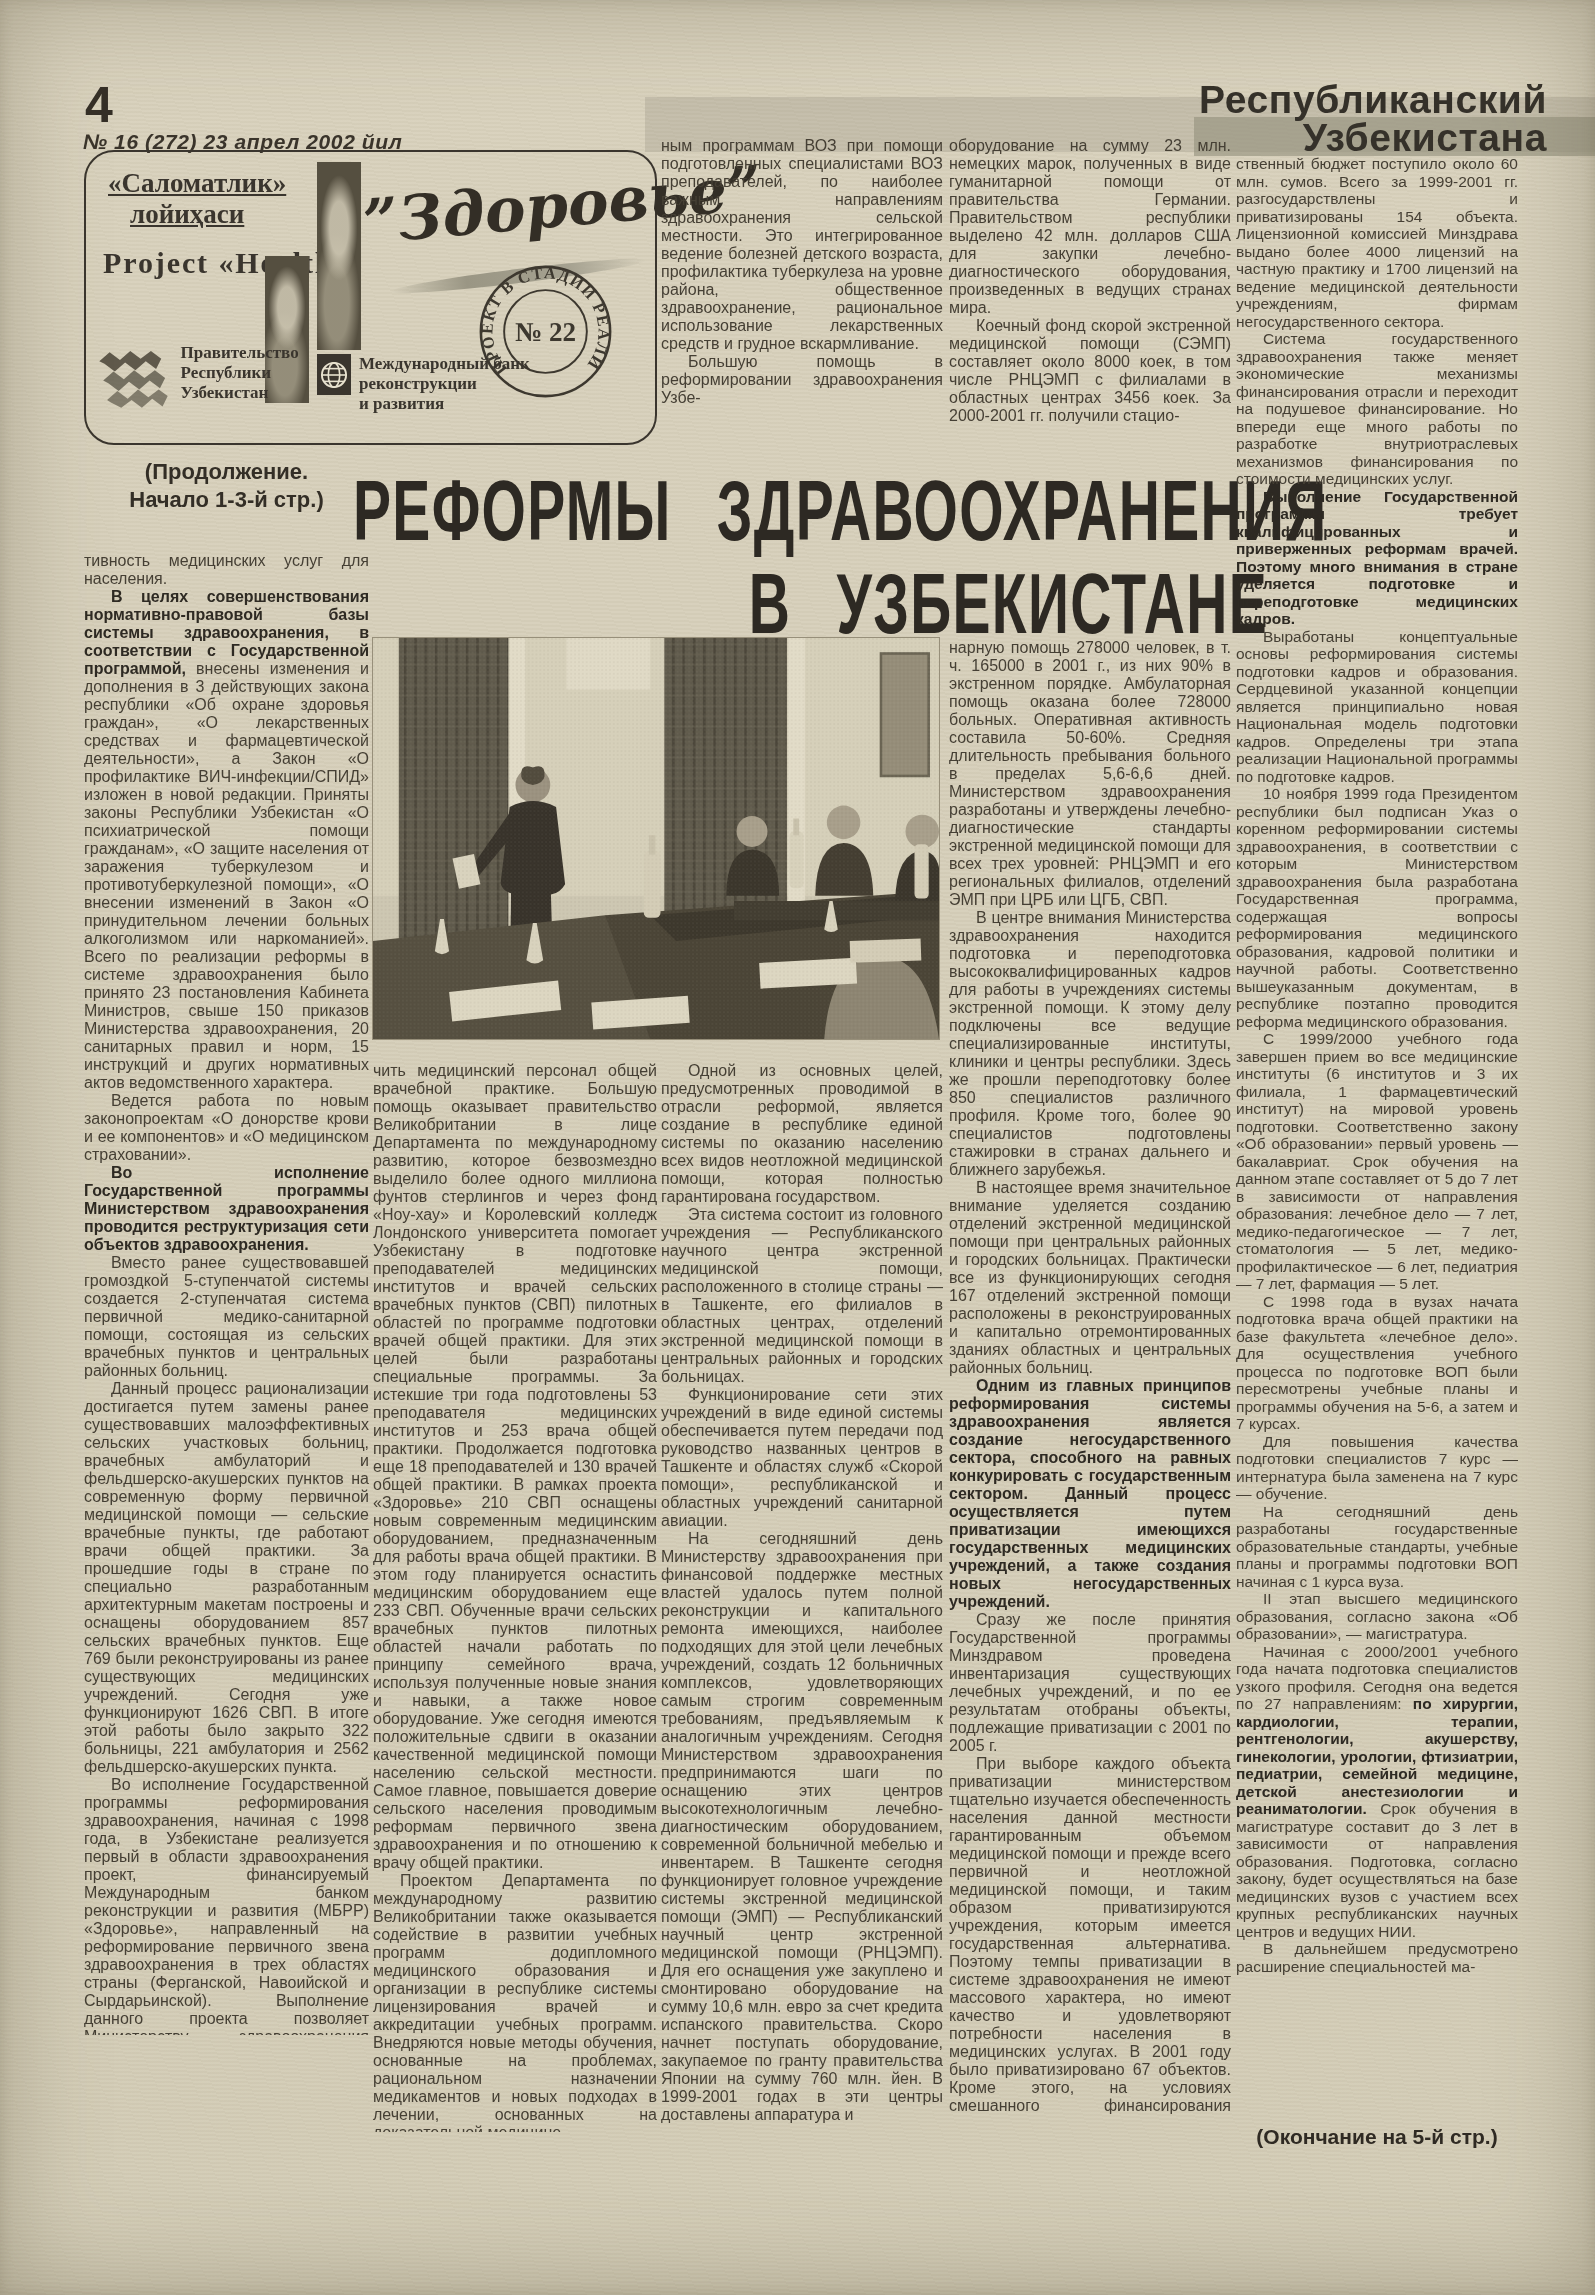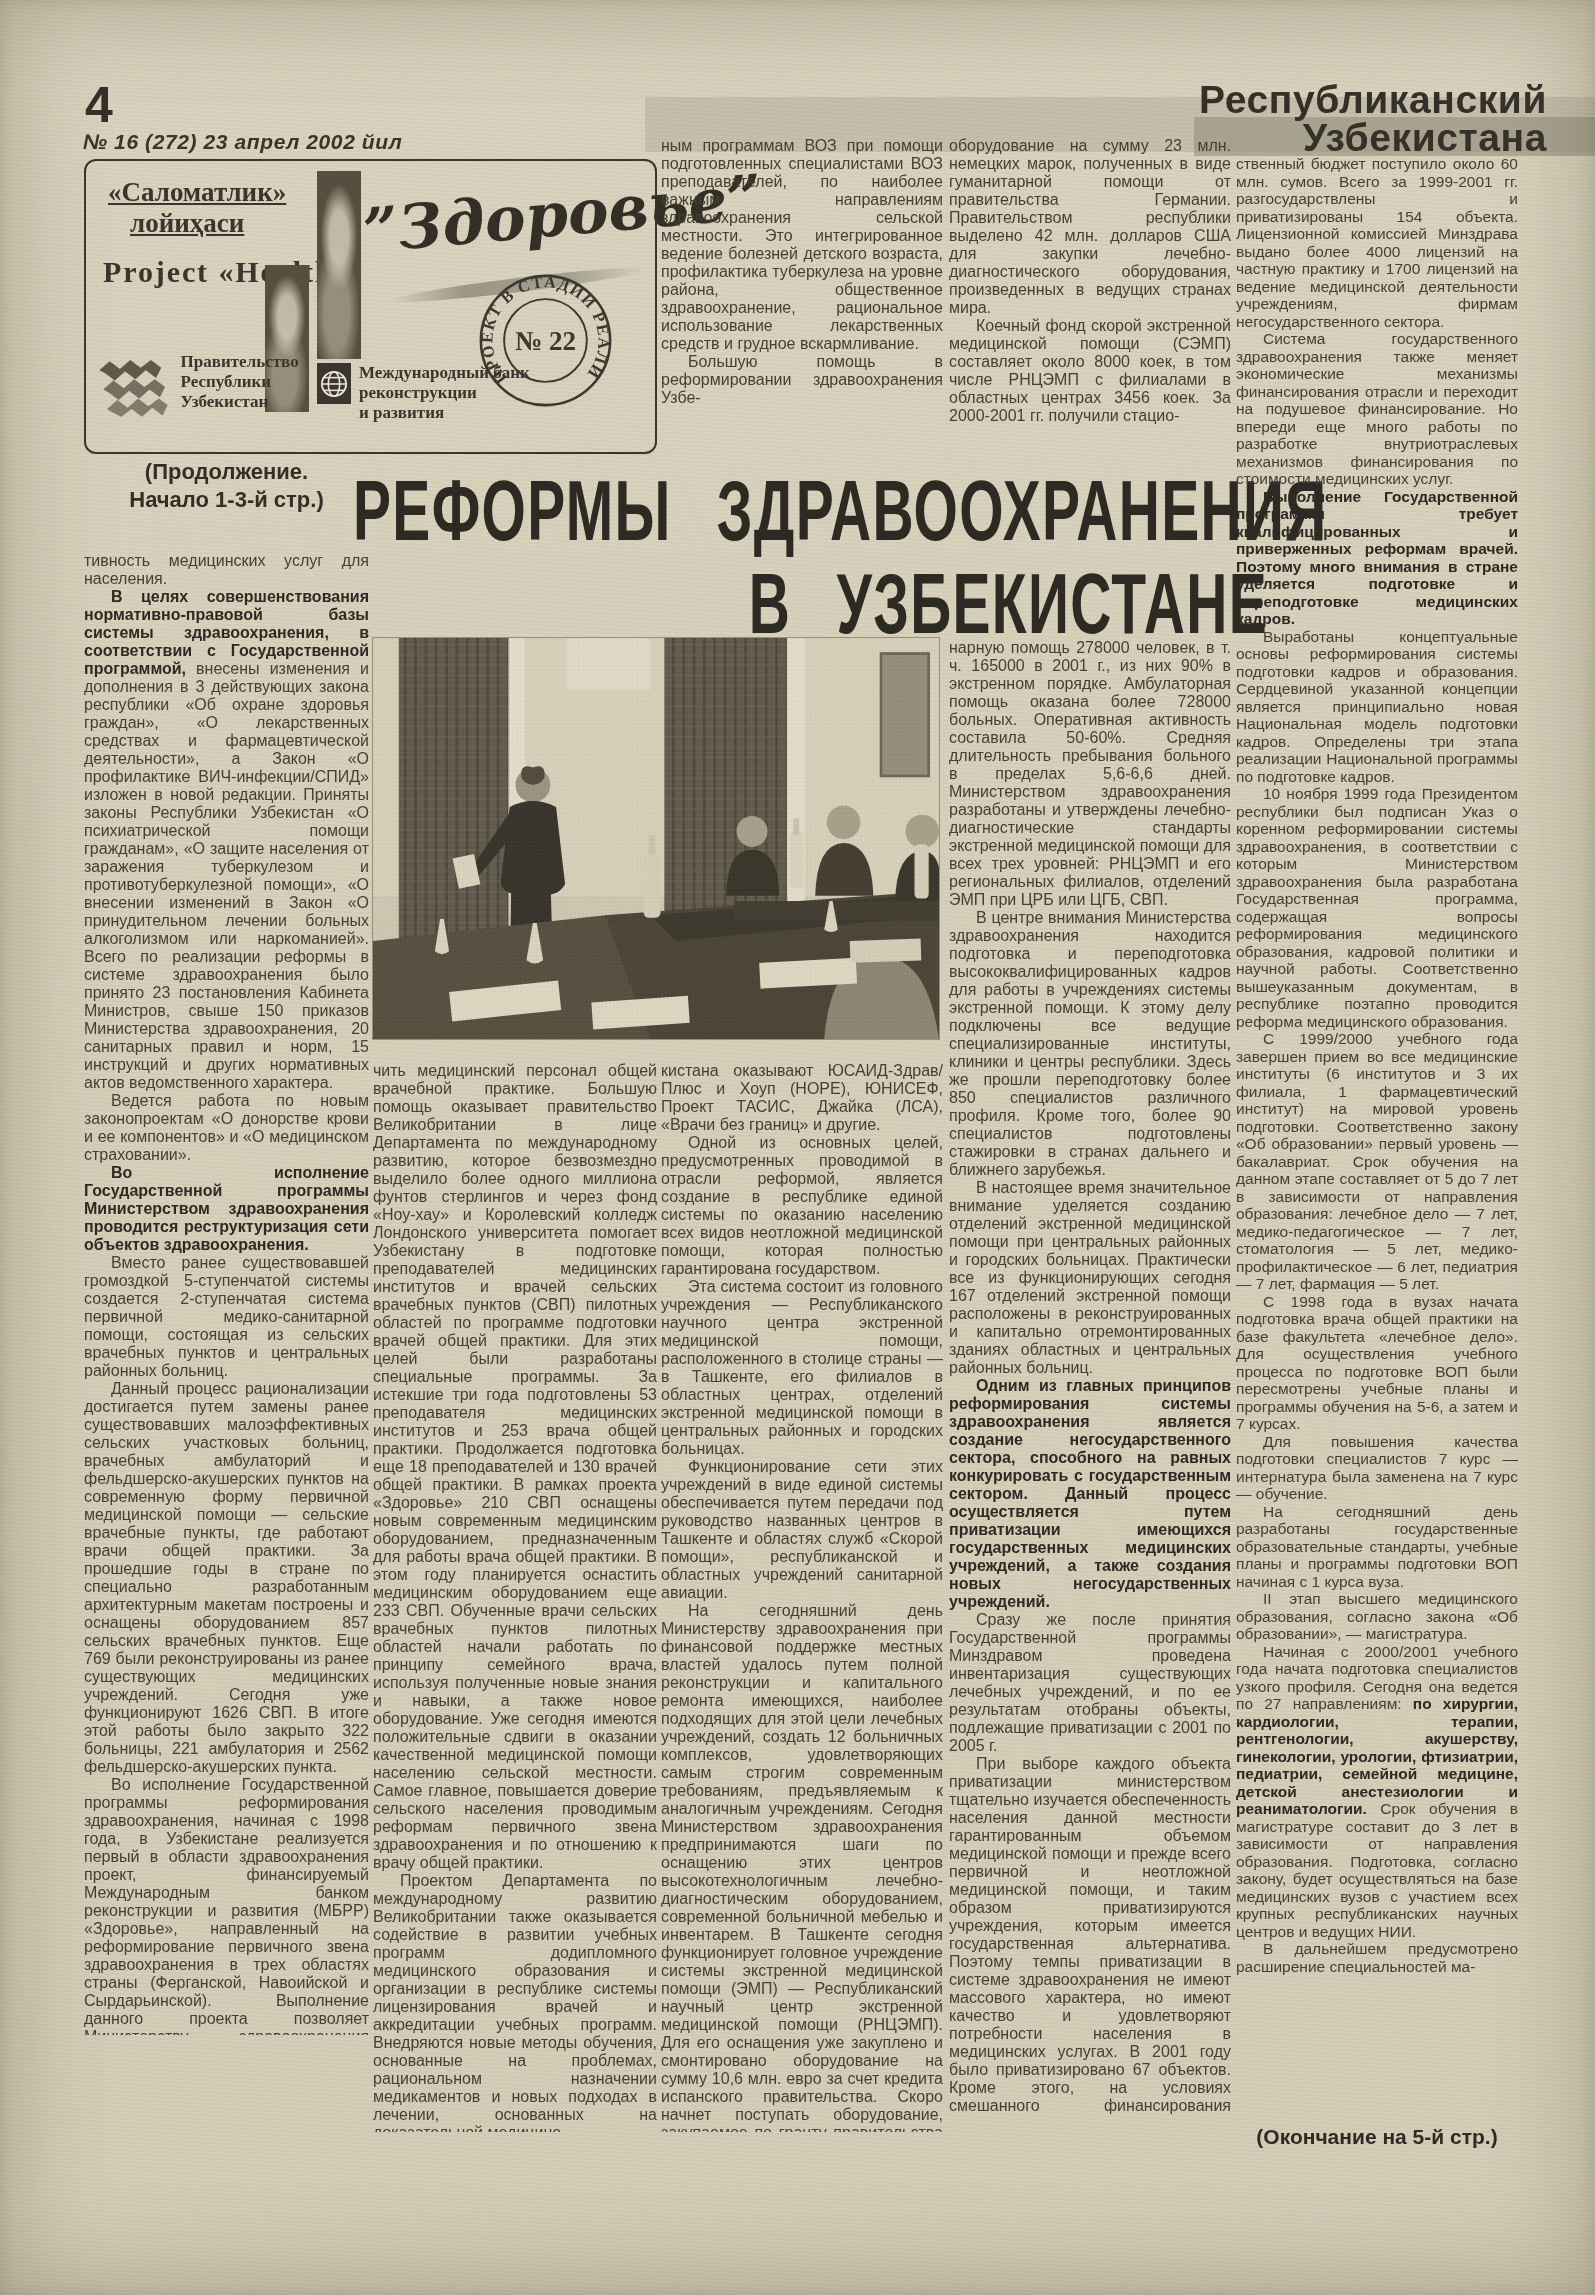--- a/index.html
+++ b/index.html
@@ -18,22 +18,22 @@
   
   .pagenum { position:absolute; left:85px; top:76px; font-size:50px; font-weight:bold; color:#352f27; }
   .issue   { position:absolute; left:83px; top:130px; font-size:21px; font-weight:bold; font-style:italic; color:#3a342b; letter-spacing:0.6px; }
   .masthead-band { position:absolute; left:1194px; top:117px; width:402px; height:39px; background:rgba(150,147,128,0.65); }
   .masthead { position:absolute; left:1180px; top:81px; width:367px; text-align:right;
     font-weight:bold; color:#35312a; line-height:0.98; letter-spacing:0.6px; }
   .masthead .m1 { font-size:39px; }
   .masthead .m2 { font-size:39px; }
 
   
-  .project-box { position:absolute; left:84px; top:159px; width:569px; height:291px;
-    border:2.6px solid #3a352e; border-radius:12px; }
+  .project-box { position:absolute; left:84px; top:150px; width:569px; height:291px;
+    border:2.6px solid #3a352e; border-radius:30px; }
   .uz-title { position:absolute; left:22px; top:15.5px; font-family:"Liberation Serif", serif;
     font-weight:bold; font-size:27px; color:#3a352e; line-height:1.15; }
   .uz-title .u { text-decoration:underline; }
   .uz-title .l2 { margin-left:22px; }
   .en-title { position:absolute; left:17px; top:94px; font-family:"Liberation Serif", serif;
     font-weight:bold; font-size:30px; letter-spacing:1.9px; color:#3a352e; }
   .photo-strip { position:absolute; background:
       radial-gradient(ellipse 60% 40% at 50% 35%, rgba(210,203,182,0.85) 0 35%, rgba(210,203,182,0) 70%),
       radial-gradient(ellipse 70% 50% at 45% 75%, rgba(190,183,160,0.6) 0 40%, rgba(190,183,160,0) 75%),
       #554f40; }
@@ -222,21 +222,20 @@
     </div>
   <div class="col c2">
       <p class="para noindent"><span>чить медицинский персонал общей врачебной практике. Большую помощь оказывает правительство Великобритании в лице Департамента по международному развитию, которое безвозмездно выделило более одного миллиона фунтов стерлингов и через фонд «Ноу-хау» и Королевский колледж Лондонского университета помогает Узбекистану в подготовке преподавателей медицинских институтов и врачей сельских врачебных пунктов (СВП) пилотных областей по программе подготовки врачей общей практики. Для этих целей были разработаны специальные программы. За истекшие три года подготовлены 53 преподавателя медицинских институтов и 253 врача общей практики. Продолжается подготовка еще 18 преподавателей и 130 врачей общей практики. В рамках проекта «Здоровье» 210 СВП оснащены новым современным медицинским оборудованием, предназначенным для работы врача общей практики. В этом году планируется оснастить медицинским оборудованием еще 233 СВП. Обученные врачи сельских врачебных пунктов пилотных областей начали работать по принципу семейного врача, используя полученные новые знания и навыки, а также новое оборудование. Уже сегодня имеются положительные сдвиги в оказании качественной медицинской помощи населению сельской местности. Самое главное, повышается доверие сельского населения проводимым реформам первичного звена здравоохранения и по отношению к врачу общей практики.</span></p>
       <p class="para"><span>Проектом Департамента по международному развитию Великобритании также оказывается содействие в развитии учебных программ додипломного медицинского образования и организации в республике системы лицензирования врачей и аккредитации учебных программ. Внедряются новые методы обучения, основанные на проблемах, рациональном назначении медикаментов и новых подходах в лечении, основанных на доказательной медицине.</span></p>
     </div>
   <div class="col c3t">
       <p class="para noindent"><span>ным программам ВОЗ при помощи подготовленных специалистами ВОЗ преподавателей, по наиболее важным направлениям здравоохранения сельской местности. Это интегрированное ведение болезней детского возраста, профилактика туберкулеза на уровне района, общественное здравоохранение, рациональное использование лекарственных средств и грудное вскармливание.</span></p>
       <p class="para"><span>Большую помощь в реформировании здравоохранения Узбе-</span></p>
     </div>
   <div class="col c3b">
-      <p class="para noindent"><span>кистана оказывают ЮСАИД-Здрав/Плюс и Хоуп (НОРЕ), ЮНИСЕФ, Проект ТАСИС, Джайка (ЛСА), «Врачи без границ» и другие.</span></p>
       <p class="para"><span>Одной из основных целей, предусмотренных проводимой в отрасли реформой, является создание в республике единой системы по оказанию населению всех видов неотложной медицинской помощи, которая полностью гарантирована государством.</span></p>
       <p class="para"><span>Эта система состоит из головного учреждения — Республиканского научного центра экстренной медицинской помощи, расположенного в столице страны — в Ташкенте, его филиалов в областных центрах, отделений экстренной медицинской помощи в центральных районных и городских больницах.</span></p>
       <p class="para"><span>Функционирование сети этих учреждений в виде единой системы обеспечивается путем передачи под руководство названных центров в Ташкенте и областях служб «Скорой помощи», республиканской и областных учреждений санитарной авиации.</span></p>
       <p class="para"><span>На сегодняшний день Министерству здравоохранения при финансовой поддержке местных властей удалось путем полной реконструкции и капитального ремонта имеющихся, наиболее подходящих для этой цели лечебных учреждений, создать 12 больничных комплексов, удовлетворяющих самым строгим современным требованиям, предъявляемым к аналогичным учреждениям. Сегодня Министерством здравоохранения предпринимаются шаги по оснащению этих центров высокотехнологичным лечебно-диагностическим оборудованием, современной больничной мебелью и инвентарем. В Ташкенте сегодня функционирует головное учреждение системы экстренной медицинской помощи (ЭМП) — Республиканский научный центр экстренной медицинской помощи (РНЦЭМП). Для его оснащения уже закуплено и смонтировано оборудование на сумму 10,6 млн. евро за счет кредита испанского правительства. Скоро начнет поступать оборудование, закупаемое по гранту правительства Японии на сумму 760 млн. йен. В 1999-2001 годах в эти центры доставлены аппаратура и</span></p>
     </div>
   <div class="col c4t">
       <p class="para noindent"><span>оборудование на сумму 23 млн. немецких марок, полученных в виде гуманитарной помощи от правительства Германии. Правительством республики выделено 42 млн. долларов США для закупки лечебно-диагностического оборудования, произведенных в ведущих странах мира.</span></p>
       <p class="para"><span>Коечный фонд скорой экстренной медицинской помощи (СЭМП) составляет около 8000 коек, в том числе РНЦЭМП с филиалами в областных центрах 3456 коек. За 2000-2001 гг. получили стацио-</span></p>
     </div>
   <div class="col c4b">

